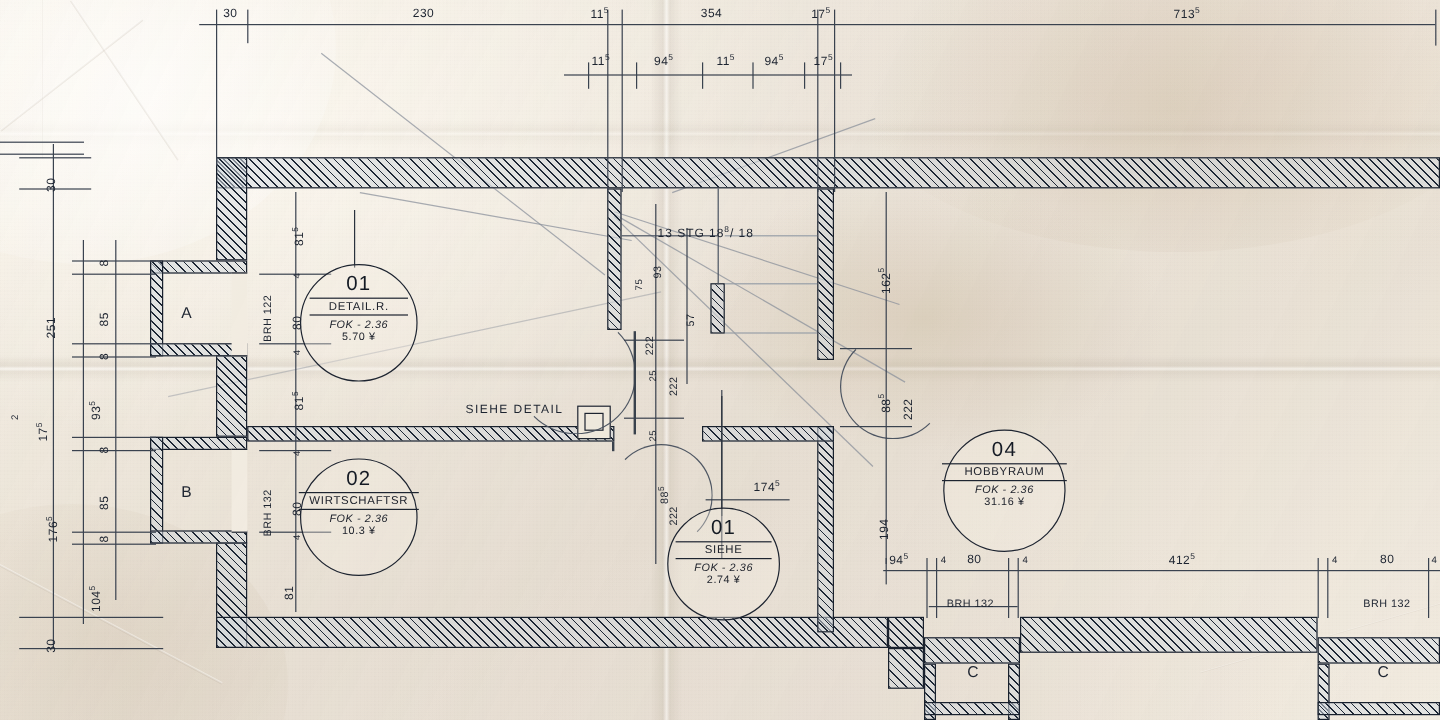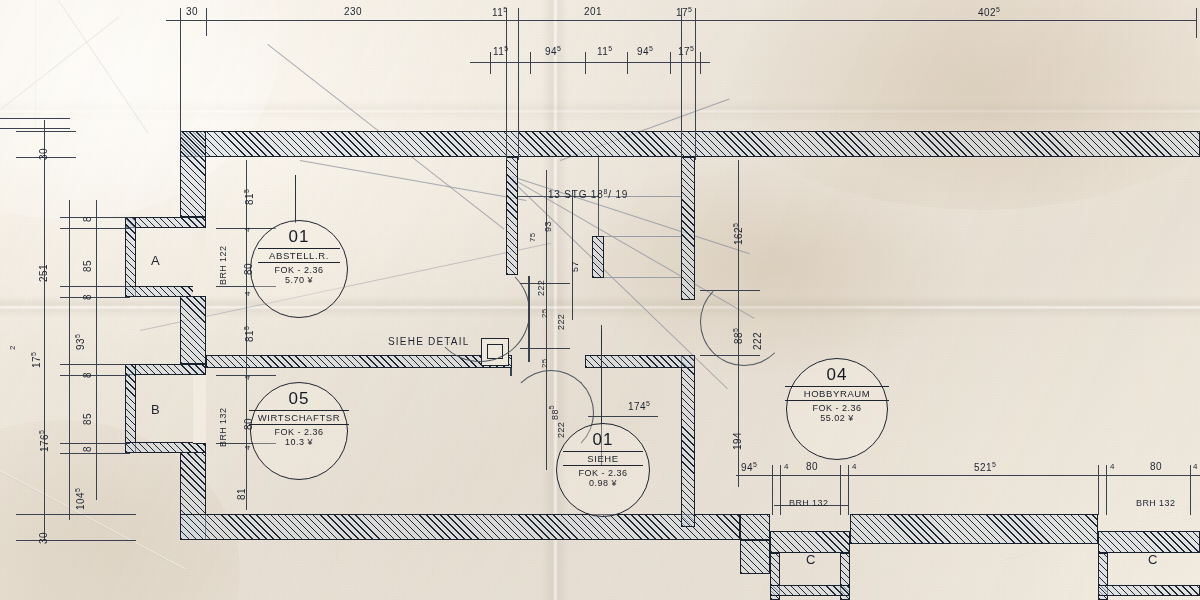--- a/index.html
+++ b/index.html
@@ -50,21 +50,21 @@
   .sm{font-size:9px;}
   .xs{font-size:8px;}
 
   
   .stamp{position:absolute;border:1.3px solid #1d2431;border-radius:50%;
     display:flex;flex-direction:column;align-items:center;justify-content:flex-start;
     background:rgba(248,244,236,.35);}
   .stamp .num{font-size:17px;letter-spacing:1px;margin-top:6px;color:#141a24;}
   .stamp .nm{font-size:9.5px;letter-spacing:.6px;border-top:1.1px solid #1d2431;border-bottom:1.1px solid #1d2431;
     padding:1px 4px;margin-top:1px;width:86%;text-align:center;box-sizing:border-box;}
-  .stamp .fok{font-size:9px;margin-top:2px;letter-spacing:.5px;}
+  .stamp .fok{font-size:9px;margin-top:2px;letter-spacing:.5px;font-style:italic;}
   .stamp .ar{font-size:9px;letter-spacing:.5px;}
   .stamp.wide .nm{width:104%;}
   .leader{position:absolute;background:#2a323e;width:1px;}
   .swing{position:absolute;border:1px solid #6a7280;border-radius:50%;background:transparent;}
   .recessLbl{font-size:13px;letter-spacing:1px;}
   .pencil{position:absolute;background:#8d94a0;height:1px;transform-origin:0 0;opacity:.75;}
 </style>
 </head>
 <body>
 
@@ -212,67 +212,67 @@
   <div class="tick" style="left:1098px;top:465px;height:50px;"></div>
   <div class="tick" style="left:1106px;top:465px;height:50px;"></div>
   <div class="tick" style="left:1190px;top:465px;height:50px;"></div>
   <div class="dim" style="left:774px;top:505px;width:74px;"></div>
 
   <div class="leader" style="left:295px;top:175px;height:48px;"></div>
   <div class="leader" style="left:601px;top:330px;height:100px;"></div>
 
   <div class="stamp" style="left:250px;top:220px;width:96px;height:96px;">
     <div class="num">01</div>
-    <div class="nm">ABSTELL.R.</div>
+    <div class="nm">DETAIL.R.</div>
     <div class="fok">FOK  - 2.36</div>
     <div class="ar">5.70 ¥</div>
   </div>
 
   <div class="stamp wide" style="left:250px;top:382px;width:96px;height:96px;">
-    <div class="num">05</div>
+    <div class="num">02</div>
     <div class="nm">WIRTSCHAFTSR</div>
     <div class="fok">FOK  - 2.36</div>
     <div class="ar">10.3 ¥</div>
   </div>
 
   <div class="stamp" style="left:556px;top:423px;width:92px;height:92px;">
     <div class="num">01</div>
     <div class="nm">SIEHE</div>
     <div class="fok">FOK  - 2.36</div>
-    <div class="ar">0.98 ¥</div>
+    <div class="ar">2.74 ¥</div>
   </div>
 
   <div class="stamp wide" style="left:786px;top:358px;width:100px;height:100px;">
     <div class="num">04</div>
     <div class="nm">HOBBYRAUM</div>
     <div class="fok">FOK  - 2.36</div>
-    <div class="ar">55.02 ¥</div>
+    <div class="ar">31.16 ¥</div>
   </div>
 
   <div class="t recessLbl" style="left:151px;top:253px;">A</div>
   <div class="t recessLbl" style="left:151px;top:402px;">B</div>
   <div class="t recessLbl" style="left:806px;top:552px;">C</div>
   <div class="t recessLbl" style="left:1148px;top:552px;">C</div>
 
   <div class="t sm tv" style="left:218px;top:285px;">BRH 122</div>
   <div class="t sm tv" style="left:218px;top:447px;">BRH 132</div>
   <div class="t sm" style="left:789px;top:498px;">BRH 132</div>
   <div class="t sm" style="left:1136px;top:498px;">BRH 132</div>
 
   <div class="t" style="left:388px;top:336px;letter-spacing:1.2px;">SIEHE DETAIL</div>
   <div class="t" style="left:548px;top:188px;letter-spacing:.8px;">
-    <span>13 STG 18</span><sup>8</sup><span>/ 19</span>
+    <span>13 STG 18</span><sup>8</sup><span>/ 18</span>
   </div>
 
   <div class="t" style="left:186px;top:6px;"><span>30</span></div>
   <div class="t" style="left:344px;top:6px;"><span>230</span></div>
   <div class="t" style="left:492px;top:6px;"><span>11</span><sup>5</sup></div>
-  <div class="t" style="left:584px;top:6px;"><span>201</span></div>
+  <div class="t" style="left:584px;top:6px;"><span>354</span></div>
   <div class="t" style="left:676px;top:6px;"><span>17</span><sup>5</sup></div>
-  <div class="t" style="left:978px;top:6px;"><span>402</span><sup>5</sup></div>
+  <div class="t" style="left:978px;top:6px;"><span>713</span><sup>5</sup></div>
 
   <div class="t" style="left:493px;top:45px;"><span>11</span><sup>5</sup></div>
   <div class="t" style="left:545px;top:45px;"><span>94</span><sup>5</sup></div>
   <div class="t" style="left:597px;top:45px;"><span>11</span><sup>5</sup></div>
   <div class="t" style="left:637px;top:45px;"><span>94</span><sup>5</sup></div>
   <div class="t" style="left:678px;top:45px;"><span>17</span><sup>5</sup></div>
 
   <div class="t tv" style="left:38px;top:160px;"><span>30</span></div>
   <div class="t tv" style="left:38px;top:282px;"><span>251</span></div>
   <div class="t tv" style="left:30px;top:368px;"><span>17</span><sup>5</sup></div>
@@ -311,21 +311,21 @@
 
   <div class="t tv" style="left:732px;top:245px;"><span>162</span><sup>5</sup></div>
   <div class="t tv" style="left:732px;top:344px;"><span>88</span><sup>5</sup></div>
   <div class="t tv" style="left:752px;top:350px;"><span>222</span></div>
   <div class="t tv" style="left:732px;top:450px;"><span>194</span></div>
 
   <div class="t" style="left:741px;top:461px;"><span>94</span><sup>5</sup></div>
   <div class="t xs" style="left:784px;top:462px;"><span>4</span></div>
   <div class="t" style="left:806px;top:461px;"><span>80</span></div>
   <div class="t xs" style="left:852px;top:462px;"><span>4</span></div>
-  <div class="t" style="left:974px;top:461px;"><span>521</span><sup>5</sup></div>
+  <div class="t" style="left:974px;top:461px;"><span>412</span><sup>5</sup></div>
   <div class="t xs" style="left:1110px;top:462px;"><span>4</span></div>
   <div class="t" style="left:1150px;top:461px;"><span>80</span></div>
   <div class="t xs" style="left:1193px;top:462px;"><span>4</span></div>
 
   <div class="dim faint" style="left:0px;top:118px;width:70px;"></div>
   <div class="dim faint" style="left:0px;top:128px;width:70px;"></div>
   <div class="t tv xs" style="left:8px;top:350px;">2</div>
 
   <div style="position:absolute;inset:0;pointer-events:none;
               background:linear-gradient(115deg,rgba(255,252,246,.30) 0%,rgba(210,196,176,.14) 48%,rgba(255,252,246,.22) 100%);

